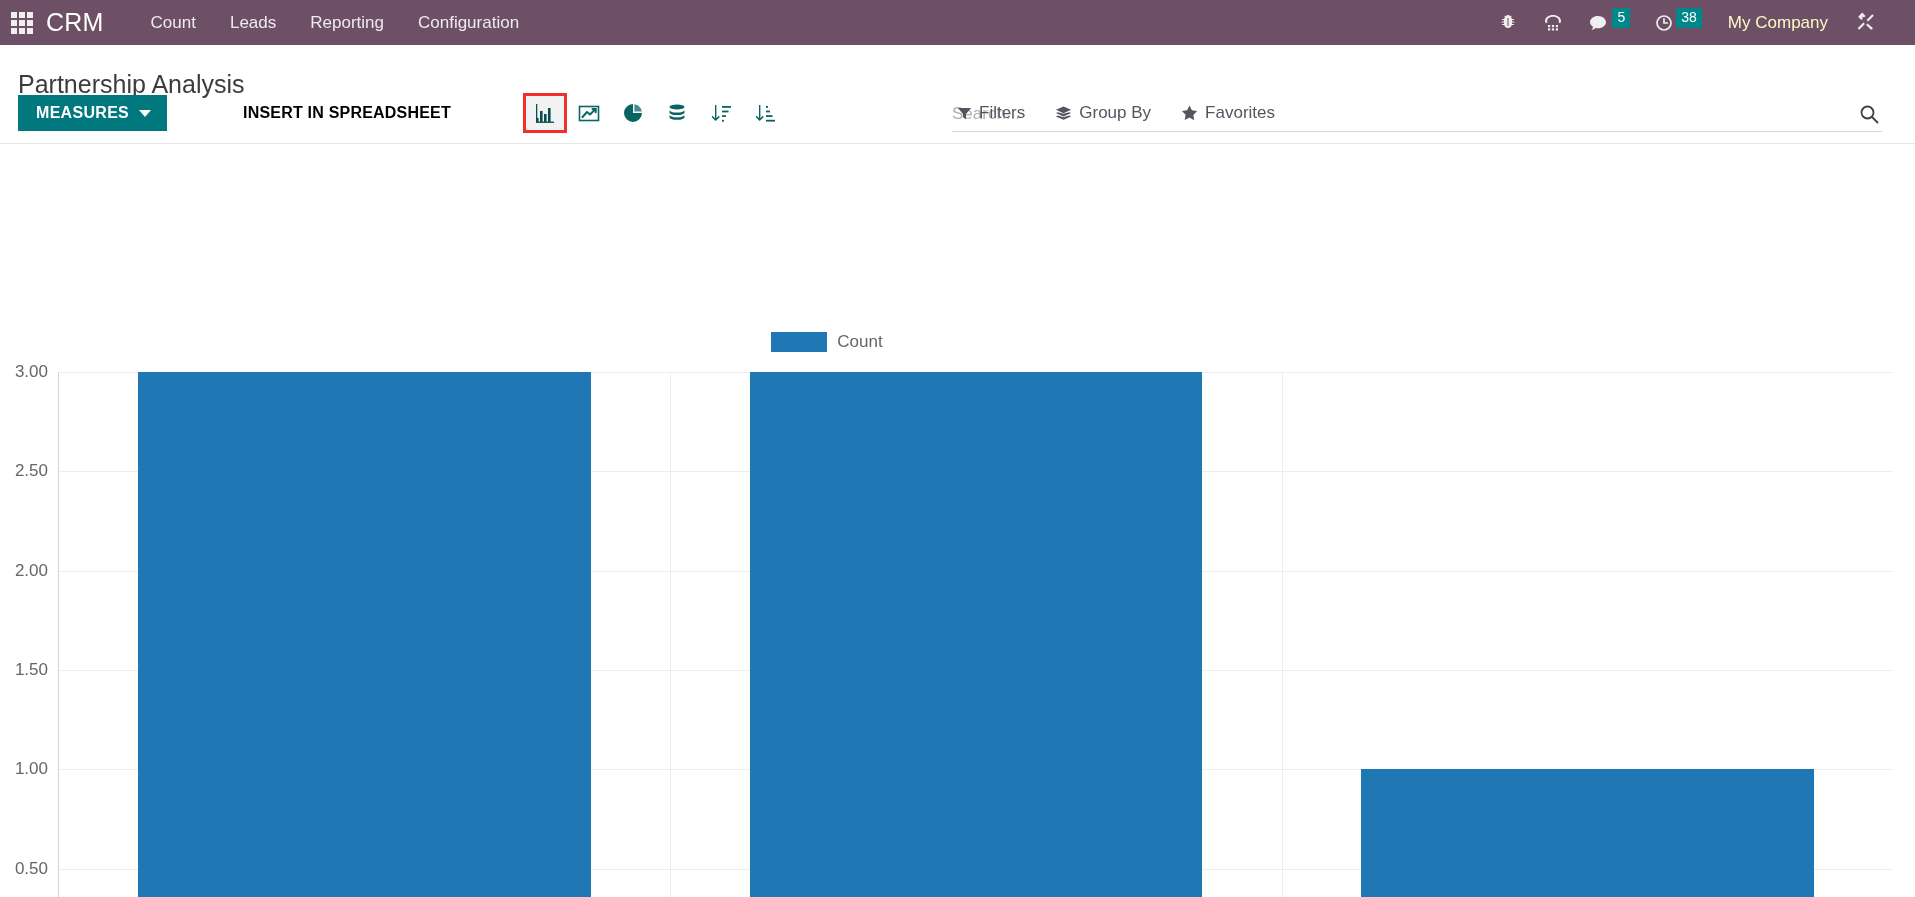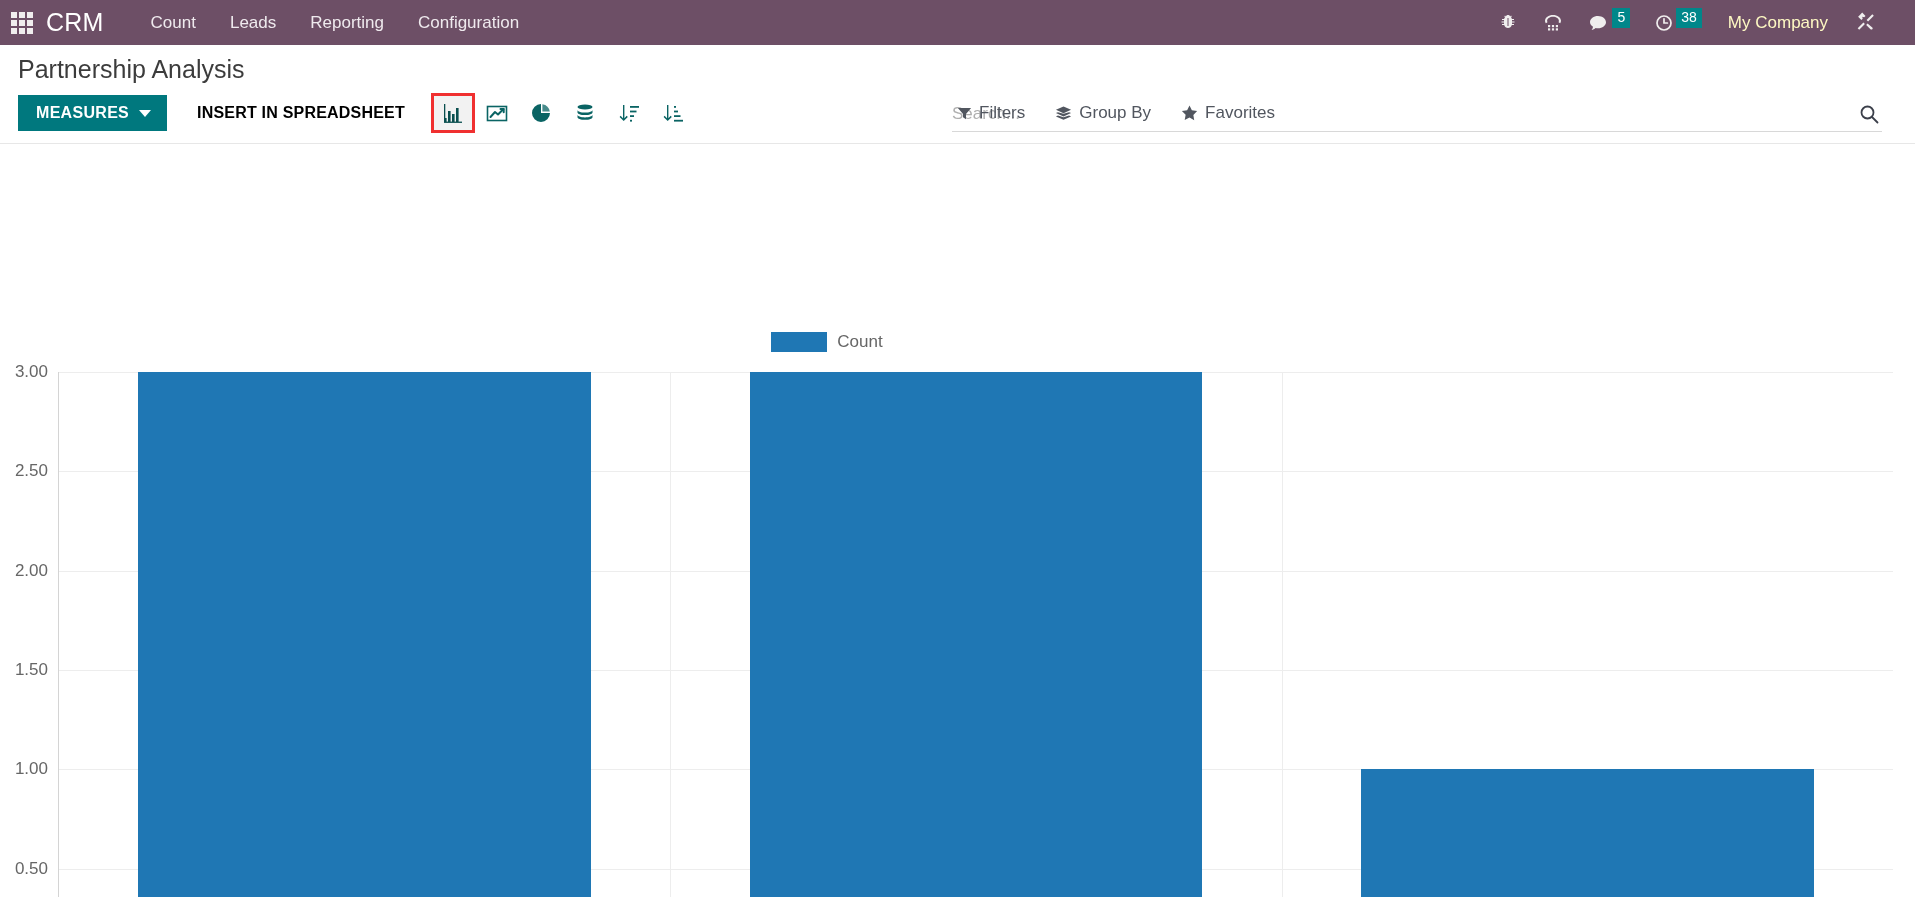--- a/index.html
+++ b/index.html
@@ -105,21 +105,21 @@
   
   .control-panel {
     background: #ffffff;
     border-bottom: 1px solid #E7E7E7;
     padding: 0;
     position: relative;
   }
   .cp-row1 {
     display: flex;
     align-items: flex-start;
-    padding: 10px 20px 0 18px;
+    padding: 25px 20px 0 18px;
     height: 50px;
   }
   .page-title {
     font-size: 25px;
     color: #3C3C3C;
     font-weight: 400;
     flex: 0 0 auto;
     line-height: 28px;
   }
   .search-wrap {
@@ -147,20 +147,21 @@
     background: none; border: none; cursor: pointer;
     color: #3B3F4A; padding: 0 2px; display: flex; align-items: center;
   }
 
   .cp-row2 {
     display: flex;
     align-items: center;
     padding: 0 20px 12px 18px;
     height: 48px;
     position: relative;
+    gap: 46px;
   }
   .btn-measures {
     background: #00787E;
     color: #ffffff;
     border: none;
     font-size: 16px;
     font-weight: bold;
     letter-spacing: 0.3px;
     padding: 9px 16px 9px 18px;
     cursor: pointer;

